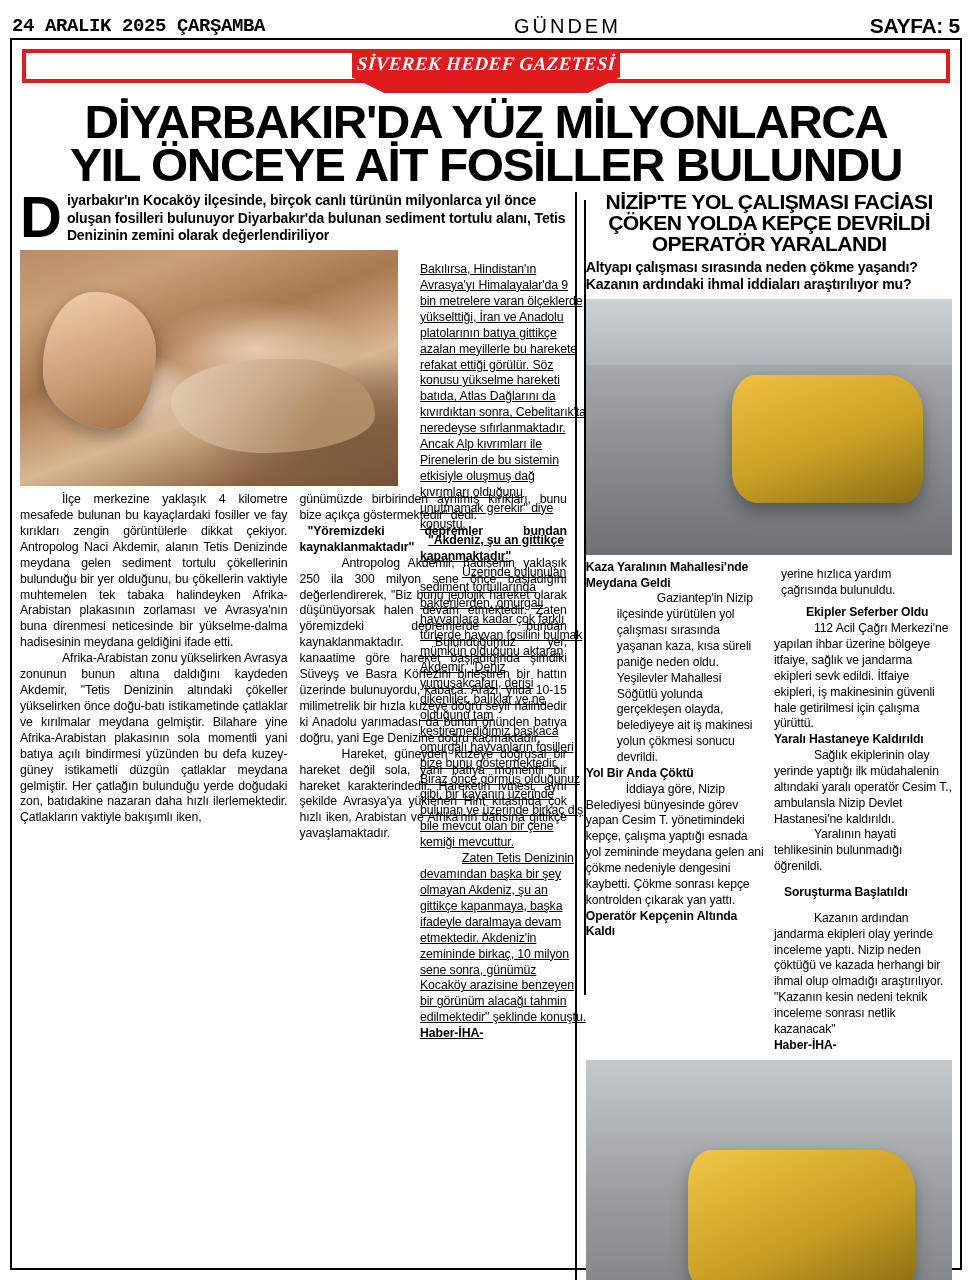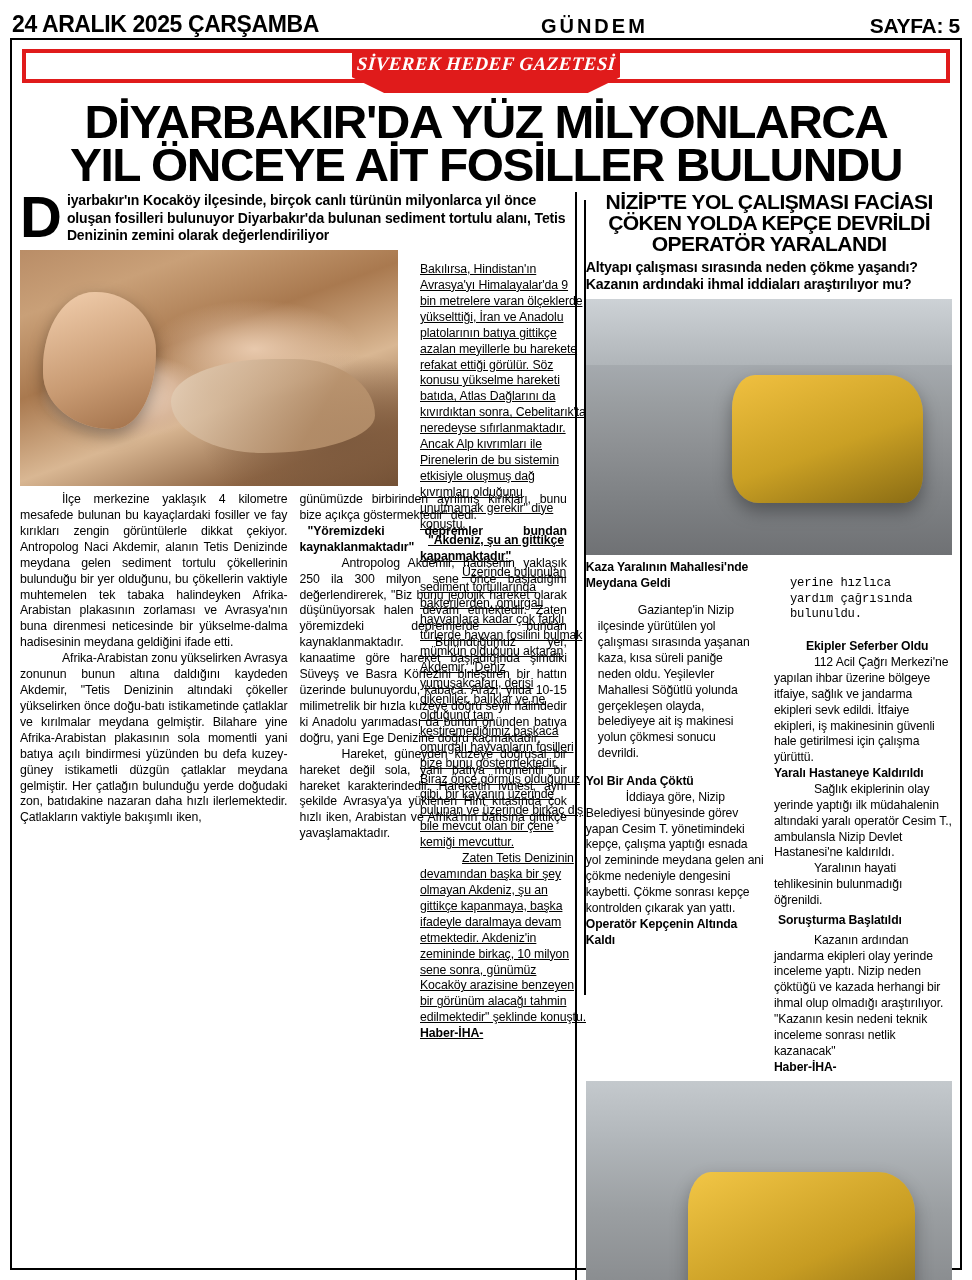--- a/index.html
+++ b/index.html
@@ -6,22 +6,22 @@
   body{
     width:972px;height:1280px;overflow:hidden;
     font-family:"Liberation Sans", sans-serif;
     color:#000;
     -webkit-font-smoothing:antialiased;
   }
   .page{position:relative;width:972px;height:1280px;box-sizing:border-box;padding:6px 10px 0 10px;}
 
   
   .masthead{display:flex;align-items:flex-end;justify-content:space-between;height:30px;padding:0 2px 2px 2px;}
-  .masthead .date{font-weight:bold;font-size:23px;letter-spacing:-.4px;line-height:1;font-family:Liberation Sans, sans-serif;}
-  .masthead .section{font-weight:bold;font-size:20px;letter-spacing:3px;line-height:1;margin-top:40px;}
+  .masthead .date{font-weight:bold;font-size:19px;letter-spacing:-.4px;line-height:1;font-family:Liberation Mono, monospace;}
+  .masthead .section{font-weight:normal;font-size:20px;letter-spacing:3px;line-height:1;margin-top:40px;}
   .masthead .pageno{font-weight:bold;font-size:21px;letter-spacing:-.3px;line-height:1;}
 
   
   .frame{border:2px solid #000;padding:7px 8px 8px 8px;height:1232px;box-sizing:border-box;position:relative;}
 
   
   .banner-wrap{position:relative;height:44px;margin:2px 2px 0 2px;}
   .banner{position:absolute;left:0;right:0;top:0;height:34px;background:#e01b1b;}
   .banner-inner{position:absolute;left:4px;right:4px;top:4px;height:26px;background:#fff;}
   .banner-tab{
@@ -205,35 +205,35 @@
           <span class="l">OPERATÖR YARALANDI</span>
         </div>
         <div class="r-sub">Altyapı çalışması sırasında neden çökme yaşandı? Kazanın ardındaki ihmal iddiaları araştırılıyor mu?</div>
 
         <div class="photo excavator" style="margin-top:6px;"></div>
 
         <div class="r-cols2">
           <div class="col">
             <div class="right-col-txt" id="rc1">
                 <p style="margin: 0px; font-weight: bold;">Kaza Yaralının Mahallesi'nde Meydana Geldi</p>
-                <p style="margin: 12px; text-indent: 40px;">Gaziantep'in Nizip ilçesinde yürütülen yol çalışması sırasında yaşanan kaza, kısa süreli paniğe neden oldu. Yeşilevler Mahallesi Söğütlü yolunda gerçekleşen olayda, belediyeye ait iş makinesi yolun çökmesi sonucu devrildi.</p>
+                <p style="margin: 0px; text-indent: 40px; padding-left: 31px;">Gaziantep'in Nizip ilçesinde yürütülen yol çalışması sırasında yaşanan kaza, kısa süreli paniğe neden oldu. Yeşilevler Mahallesi Söğütlü yolunda gerçekleşen olayda, belediyeye ait iş makinesi yolun çökmesi sonucu devrildi.</p>
                 <p style="margin: 0px; font-weight: bold;">Yol Bir Anda Çöktü</p>
                 <p style="margin: 0px; text-indent: 40px;">İddiaya göre, Nizip Belediyesi bünyesinde görev yapan Cesim T. yönetimindeki kepçe, çalışma yaptığı esnada yol zemininde meydana gelen ani çökme nedeniyle dengesini kaybetti. Çökme sonrası kepçe kontrolden çıkarak yan yattı.</p>
                 <p style="margin: 0px; font-weight: bold;">Operatör Kepçenin Altında Kaldı</p>
               </div>
           </div>
           <div class="col">
             <div class="right-col-txt" id="rc2">
-                <p style="margin: 16px; font-family: Liberation Mono, monospace;">yerine hızlıca yardım çağrısında bulunuldu.</p>
+                <p style="margin: 7px;">yerine hızlıca yardım çağrısında bulunuldu.</p>
                 <p style="margin: 0px; font-weight: bold; padding-left: 32px;">Ekipler Seferber Oldu</p>
                 <p style="margin: 0px; text-indent: 40px;">112 Acil Çağrı Merkezi'ne yapılan ihbar üzerine bölgeye itfaiye, sağlık ve jandarma ekipleri sevk edildi. İtfaiye ekipleri, iş makinesinin güvenli hale getirilmesi için çalışma yürüttü.</p>
                 <p style="margin: 0px; font-weight: bold;">Yaralı Hastaneye Kaldırıldı</p>
                 <p style="margin: 0px; text-indent: 40px;">Sağlık ekiplerinin olay yerinde yaptığı ilk müdahalenin altındaki yaralı operatör Cesim T., ambulansla Nizip Devlet Hastanesi'ne kaldırıldı.</p>
                 <p style="margin: 0px; text-indent: 40px;">Yaralının hayati tehlikesinin bulunmadığı öğrenildi.</p>
-                <p style="margin: 4px; font-weight: bold;">Soruşturma Başlatıldı</p>
+                <p style="margin: 10px; font-weight: bold;">Soruşturma Başlatıldı</p>
                 <p style="margin: 0px; text-indent: 40px;">Kazanın ardından jandarma ekipleri olay yerinde inceleme yaptı. Nizip neden çöktüğü ve kazada herhangi bir ihmal olup olmadığı araştırılıyor. "Kazanın kesin nedeni teknik inceleme sonrası netlik kazanacak"</p>
                 <p style="margin: 0px; font-weight: bold;">Haber-İHA-</p>
               </div>
           </div>
         </div>
 
         <div class="photo excavator2" style="margin-top:6px;height:282px;"></div>
       </div>
     </div>
 

